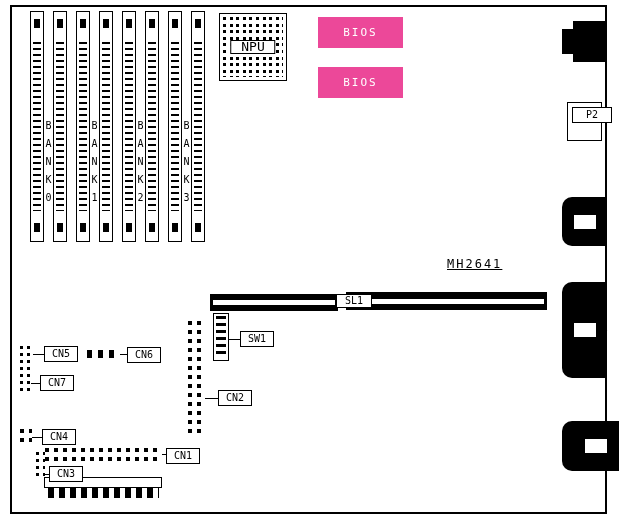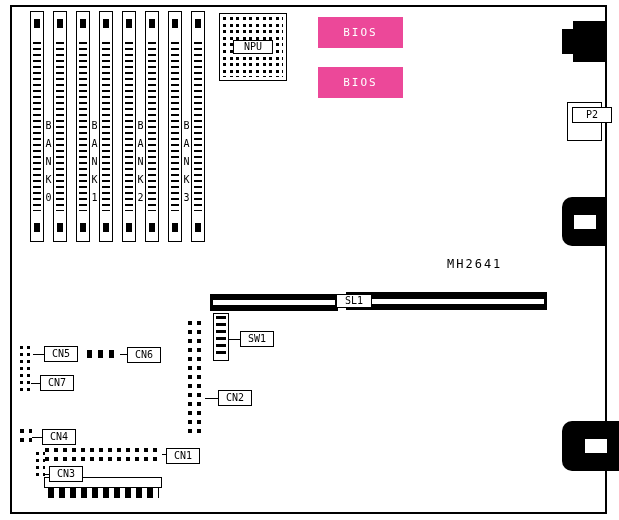--- a/index.html
+++ b/index.html
@@ -27,21 +27,21 @@
     background-image:
       repeating-linear-gradient(to right, #000 0 2px, transparent 2px 5px),
       repeating-linear-gradient(to right, #000 0 2px, transparent 2px 5px),
       repeating-linear-gradient(to bottom, #000 0 2px, transparent 2px 5px),
       repeating-linear-gradient(to bottom, #000 0 2px, transparent 2px 5px);
     background-size:46px 7px, 46px 7px, 7px 46px, 7px 46px;
     background-position:7px 0, 7px 53px, 0 7px, 53px 7px;
     background-repeat:no-repeat; }
   .cpu::before { content:""; position:absolute; inset:7px; border:1px solid #000; background:#fff; }
   .chiplbl { position:absolute; left:50%; top:50%; transform:translate(-50%,-50%);
-             background:#fff; border:1px solid #000; font-size:10px; line-height:12px;
+             background:#fff; border:1px solid #000; font-size:13px; line-height:12px;
              padding:0 10px; white-space:nowrap; z-index:3; }
   .bios { position:absolute; left:318px; width:85px; height:31px; background:#ec4899; color:#fff;
           display:flex; align-items:center; justify-content:center; font-size:11px; letter-spacing:2px; }
 
   
   .port { position:absolute; background:#000; border-radius:10px 0 0 10px;
           display:flex; align-items:center; justify-content:center; }
   .plbl { background:#fff; color:#000; font-size:10px; line-height:13px; width:22px; height:14px;
           text-align:center;padding-left:22px; }
   .kb-a { position:absolute; left:573px; top:21px; width:34px; height:41px; background:#000; }
@@ -70,21 +70,21 @@
   .pinrow { position:absolute; background:repeating-linear-gradient(to right, #000 0 5px, transparent 5px 11px); }
   .pinrow2 { position:absolute; background:repeating-linear-gradient(to right, #000 0 6px, transparent 6px 11px); }
 
   .dipswitch { position:absolute; left:213px; top:313px; width:16px; height:48px;
                border:1px solid #000; background:#fff; }
   .dipswitch::before { content:""; position:absolute; inset:2px;
     background:repeating-linear-gradient(to bottom, #000 0 3px, transparent 3px 7px); }
 
   .bar { position:absolute; border:1px solid #000; background:#fff; }
   .line { position:absolute; height:1px; background:#000; }
-  .partnum { position:absolute; left:447px; top:257px; font-size:12px; letter-spacing:2px; }
+  .partnum { position:absolute; left:447px; top:257px; font-size:12px; letter-spacing:2px;text-decoration:underline; }
 </style>
 </head>
 <body>
 
 <div class="canvas">
   <div class="board"></div>
 
   <div class="simm" style="left:30px"></div>
   <div class="simm" style="left:53px"></div>
   <div class="simm" style="left:76px"></div>
@@ -111,20 +111,23 @@
   </div>
 
   <div class="kb-a"></div>
   <div class="kbext"></div>
 
   <div class="p2box"></div>
   <div class="lbl" style="left:572px; top:107px; width:40px">P2</div>
 
   <div class="port" style="left:562px; top:197px; width:45px; height:49px">
     <span class="plbl">P3</span>
+  </div>
+  <div class="port" style="left:562px; top:282px; width:45px; height:96px">
+    <span class="plbl">P4</span>
   </div>
   <div class="port" style="left:562px; top:421px; width:67px; height:50px">
     <span class="plbl">P5</span>
   </div>
 
   <div class="partnum">MH2641</div>
 
   <div class="slotbar" style="left:210px; top:294px; width:128px; height:17px"></div>
   <div class="slotbar" style="left:346px; top:292px; width:201px; height:18px"></div>
   <div class="lbl" style="left:336px; top:294px; width:36px; height:14px; line-height:12px">SL1</div>

